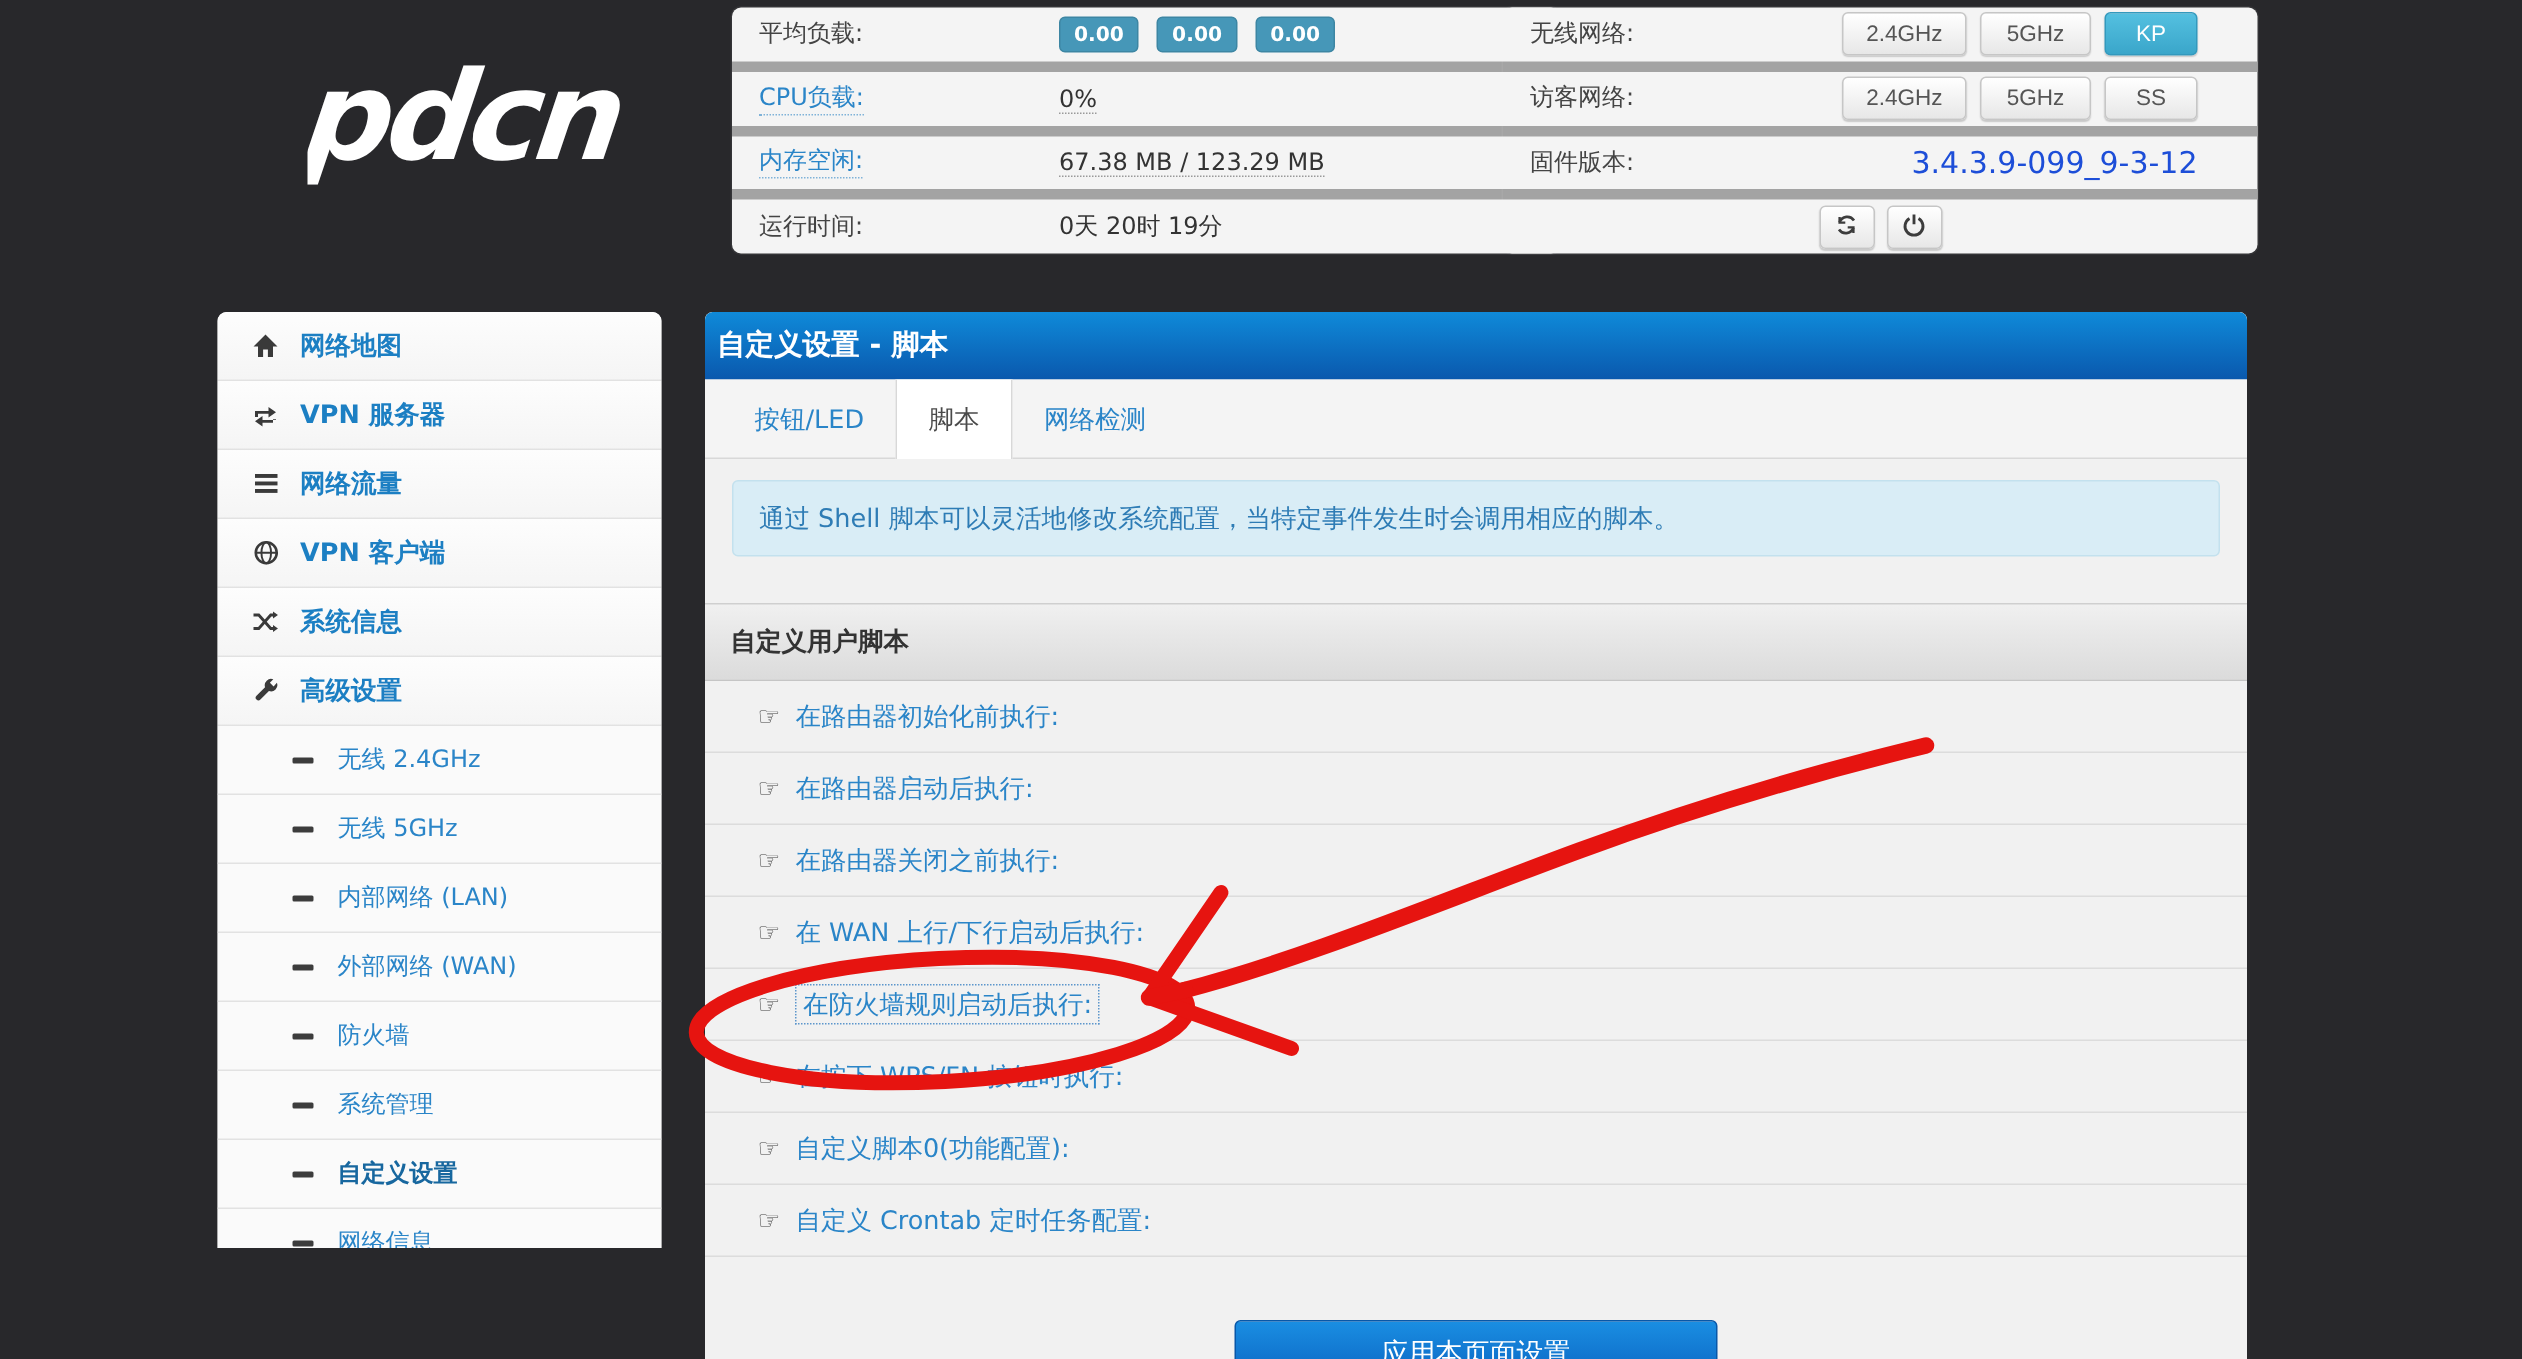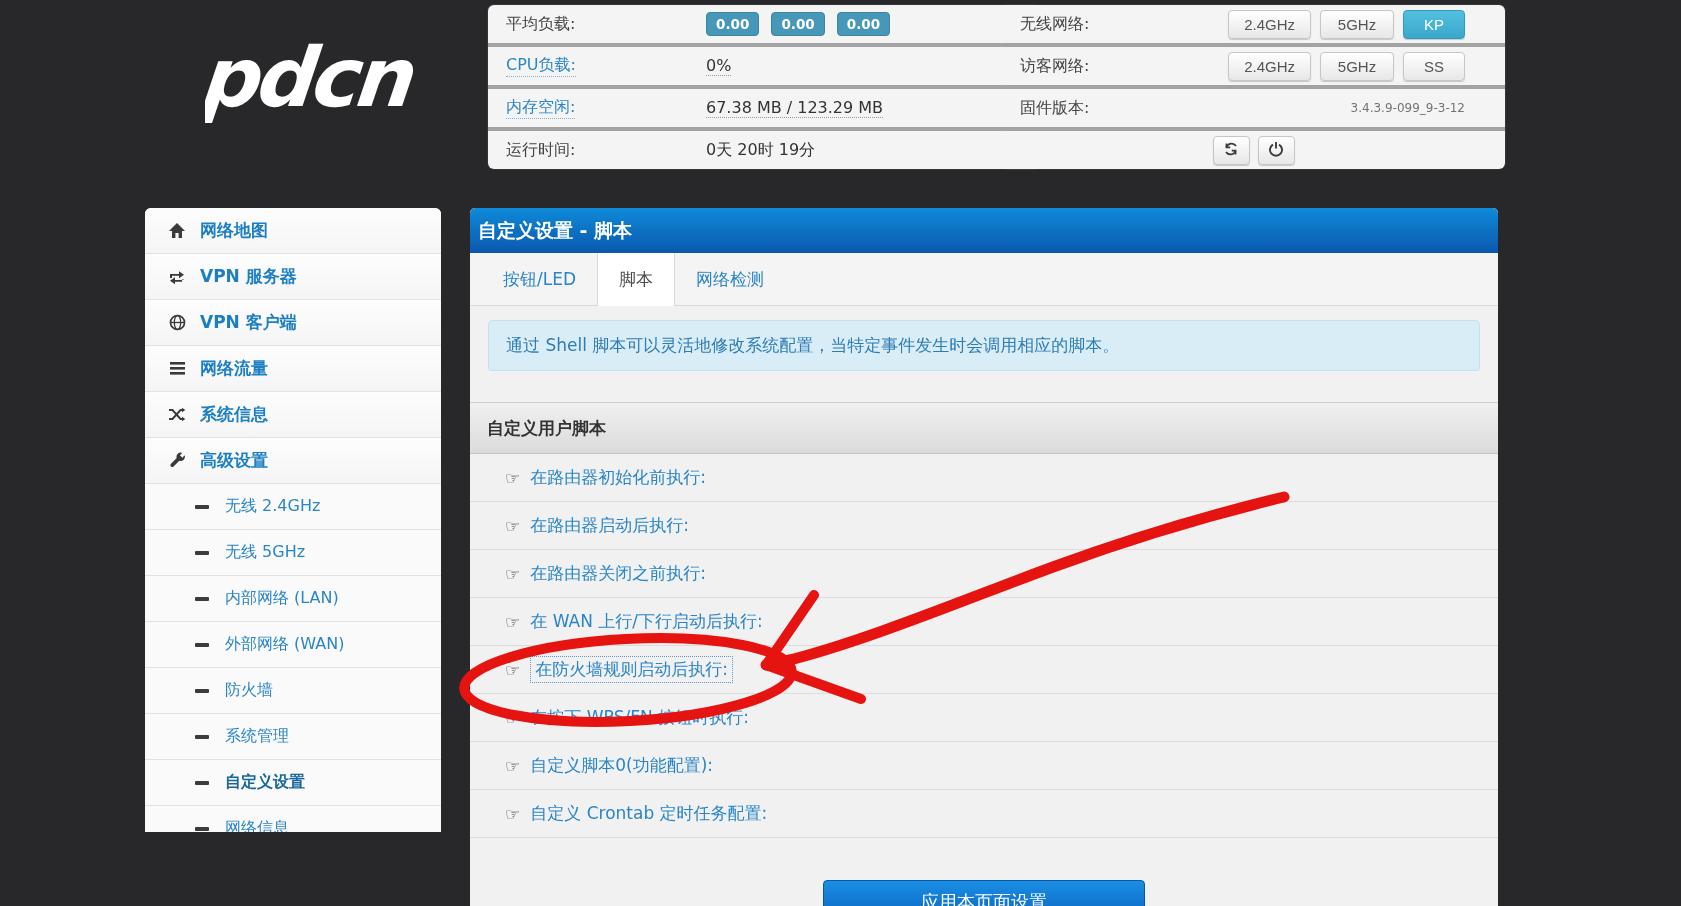--- a/index.html
+++ b/index.html
@@ -18,21 +18,21 @@
   
   .panel {
     position:absolute; top:5px; height:164px;
     background:#f4f4f4; border-radius:6px;
     display:flex; flex-direction:column;
     box-shadow:0 0 0 1px rgba(255,255,255,.06);
   }
   .status-panel { left:488px; width:552px; }
   .net-panel   { left:1002px; width:503px; }
   .prow { flex:1; display:flex; align-items:center; }
-  .prow + .prow { border-top:4px solid #a3a3a3; }
+  .prow + .prow { border-top:7px solid #a3a3a3; }
   .plabel { width:218px; padding-left:18px; font-size:16px; color:#444; }
   .plabel.linklike { width:auto; padding-left:0; margin-left:18px; color:#2a85c8; border-bottom:1px dotted #7fb2d8; }
   .pvalue { font-size:16px; color:#333; }
   .pvalue.dotted { border-bottom:1px dotted #999; }
   .valcol { margin-left:0; }
   .status-panel .valcol { position:absolute; left:218px; }
   .badge {
     display:inline-block; background:#4697b8; color:#fff;
     font-size:13.5px; font-weight:bold; padding:3px 9px; border-radius:4px;
     border:1px solid #3d86a3; margin-right:7px;
@@ -44,21 +44,21 @@
     background:linear-gradient(#ffffff,#e7e7e7);
     border:1px solid #c6c6c6; border-radius:4px;
     font-size:15px; color:#555; cursor:pointer;
     box-shadow:0 1px 1px rgba(0,0,0,.18);
   }
   .gbtn.small { min-width:62px; }
   .gbtn.active-teal {
     background:linear-gradient(#54c0e0,#3aa6ca);
     border-color:#3399bd; color:#fff;
   }
-  .fw-link { margin-left:auto; margin-right:40px; font-size:12px; color:#737373; cursor:pointer; }
+  .fw-link { margin-left:auto; margin-right:40px; font-size:20px; color:#1d4ed8; cursor:pointer; }
   .icon-row { justify-content:center; gap:8px; }
   .icon-btn {
     width:37px; height:29px;
     display:inline-flex; align-items:center; justify-content:center;
     background:linear-gradient(#ffffff,#e7e7e7);
     border:1px solid #c6c6c6; border-radius:4px; cursor:pointer;
     box-shadow:0 1px 1px rgba(0,0,0,.18); color:#3c3c3c;
   }
 
   
@@ -225,38 +225,38 @@
       <svg width="18" height="16" viewBox="0 0 18 16" fill="#3a3a3a">
         <path d="M2 5 H11 V2.3 L16 5.8 L11 9.3 V6.8 H4 V9 H2 Z"></path>
         <path d="M16 11 H7 V8.3 L2 11.8 L7 15.3 V12.8 H14 V10.5 H16 Z"></path>
       </svg>
     </span>
     <span class="s-label">VPN 服务器</span>
   </div>
 
   <div class="side-item">
     <span class="s-icon">
+      <svg width="17" height="15" viewBox="0 0 17 15" fill="#3a3a3a">
+        <rect x="1" y="1" width="15" height="2.6"></rect>
+        <rect x="1" y="6" width="15" height="2.6"></rect>
+        <rect x="1" y="11" width="15" height="2.6"></rect>
+      </svg>
+    </span>
+    <span class="s-label">网络流量</span>
+  </div>
+
+  <div class="side-item">
+    <span class="s-icon">
       <svg width="17" height="17" viewBox="0 0 17 17" fill="none" stroke="#3a3a3a">
         <circle cx="8.5" cy="8.5" r="7" stroke-width="1.7"></circle>
         <line x1="1.5" y1="8.5" x2="15.5" y2="8.5" stroke-width="1.3"></line>
         <ellipse cx="8.5" cy="8.5" rx="3.2" ry="7" stroke-width="1.3"></ellipse>
       </svg>
     </span>
     <span class="s-label">VPN 客户端</span>
-  </div>
-
-  <div class="side-item">
-    <span class="s-icon">
-      <svg width="17" height="15" viewBox="0 0 17 15" fill="#3a3a3a">
-        <rect x="1" y="1" width="15" height="2.6"></rect>
-        <rect x="1" y="6" width="15" height="2.6"></rect>
-        <rect x="1" y="11" width="15" height="2.6"></rect>
-      </svg>
-    </span>
-    <span class="s-label">网络流量</span>
   </div>
 
   <div class="side-item">
     <span class="s-icon">
       <svg width="18" height="15" viewBox="0 0 18 15" fill="none" stroke="#3a3a3a" stroke-width="1.9">
         <path d="M1 3 H4.5 L12.5 12 H15"></path>
         <path d="M1 12 H4.5 L12.5 3 H15"></path>
         <path d="M14 .7 L17.3 3 L14 5.3" fill="#3a3a3a" stroke="none"></path>
         <path d="M14 9.7 L17.3 12 L14 14.3" fill="#3a3a3a" stroke="none"></path>
       </svg>

